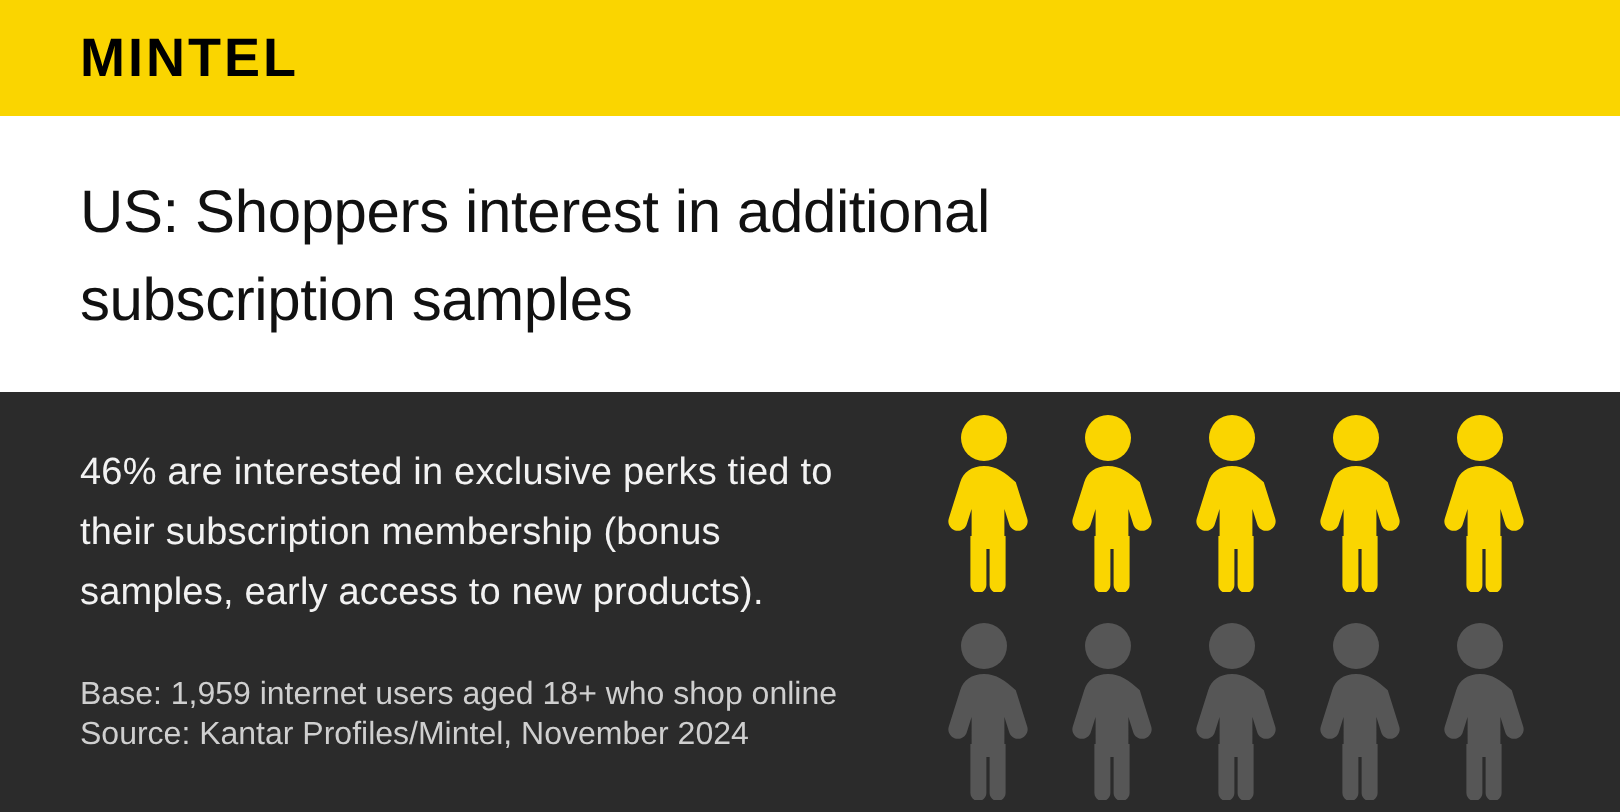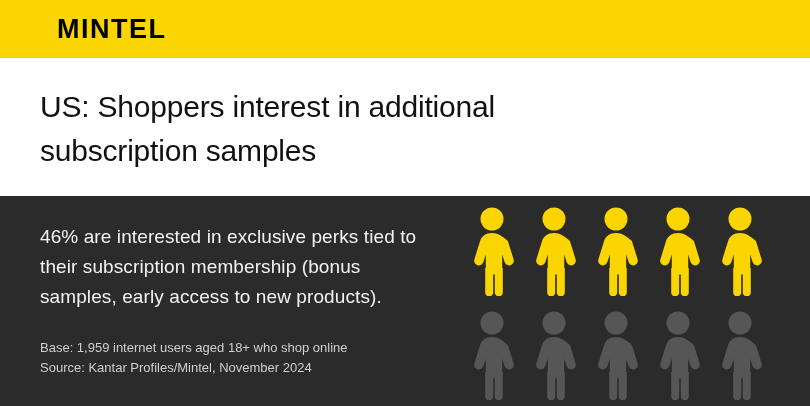--- a/index.html
+++ b/index.html
@@ -30,21 +30,20 @@
   }
   .brand-logo {
     position: absolute;
     left: 40px;
     top: 15px;
     font-size: 27px;
     font-weight: bold;
     letter-spacing: 1.5px;
     color: #000000;
     line-height: 28px;
-    margin-left: 17px;
   }
 
   
   .title-band {
     position: absolute;
     left: 0;
     top: 58px;
     width: 810px;
     height: 110px;
     background: #ffffff;
@@ -82,21 +81,21 @@
     color: #F2F2F2;
     line-height: 30px;
     letter-spacing: 0.1px;
   }
 
   .footnote {
     position: absolute;
     left: 40px;
     top: 142px;
     width: 420px;
-    font-size: 13px;
+    font-size: 16px;
     font-weight: 400;
     color: #CFCFCF;
     line-height: 20px;
   }
   .footnote div {
     white-space: nowrap;
   }
 
   
   .pictogram {

